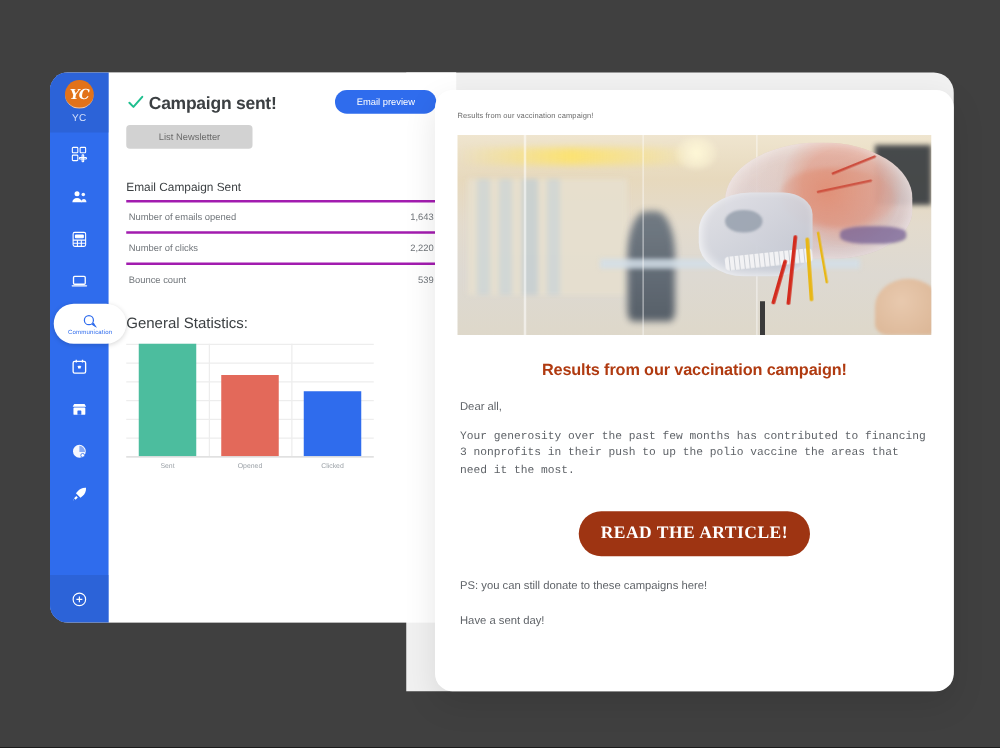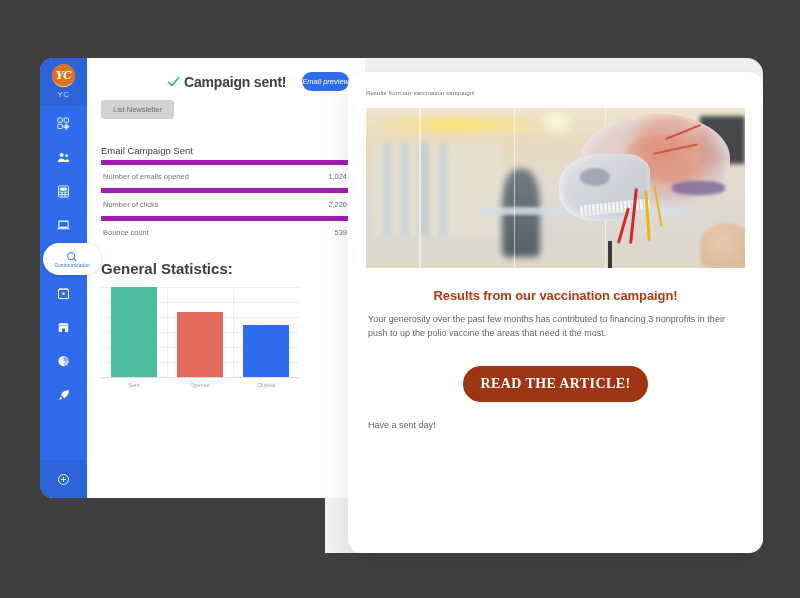--- a/index.html
+++ b/index.html
@@ -103,79 +103,77 @@
   .main-panel {
     flex: 1;
     background: #ffffff;
     padding: 14px 16px 0 14px;
     overflow: hidden;
     position: relative;
   }
   .head-row {
     display: flex;
     align-items: center;
-    justify-content: flex-end;
-    gap: 16px;
+    justify-content: space-between;
   }
   .head-title-wrap { display: flex; align-items: center; gap: 3px; }
   .check-icon { width: 15px; height: 15px; flex: 0 0 15px; }
   .head-title {
     font-size: 14px;
     font-weight: bold;
     color: #3c4043;
     letter-spacing: -0.2px;
   }
   .btn-preview {
     background: #2f6ced;
     color: #fff;
     border: none;
     border-radius: 11px;
     font-size: 7.5px;
-    padding: 5px 0;
+    padding: 5px 17px;
     font-family: "Liberation Sans", sans-serif;
     cursor: pointer;
     white-space: nowrap;
-    font-style: italic;
   }
   .section-label {
     font-size: 9.5px;
     font-weight: bold;
     color: #3c4043;
     margin-top: 20px;
   }
   .chip {
     display: inline-block;
     background: #d2d2d2;
     color: #6b6b6b;
     font-size: 7.5px;
-    padding: 5px 12px;
+    padding: 5px 26px;
     border-radius: 3px;
     margin-top: 9px;
   }
   .stats-title {
     font-size: 9.5px;
     font-weight: normal;
     color: #3c4043;
     margin-top: 26px;
     margin-bottom: 4px;
   }
   .stat-row {
     display: flex;
     justify-content: space-between;
     align-items: center;
-    border-top: 5px solid #a21caf;
+    border-top: 2px solid #a21caf;
     padding: 7px 2px 7px 2px;
     font-size: 7.5px;
     color: #70757a;
   }
   .stat-row .val { color: #70757a; }
 
   .chart-title {
-    font-size: 15px;
-    font-weight: bold;
+    font-size: 12px;
+    font-weight: normal;
     color: #3c4043;
     margin-top: 16px;
   }
   .chart-area {
     margin-top: 10px;
     width: 198px;
     height: 90px;
     position: relative;
   }
   .grid-h {
@@ -377,21 +375,21 @@
     margin-top: 20px;
     letter-spacing: -0.1px;
   }
   .email-body {
     color: #5f6368;
     font-size: 9px;
     line-height: 1.5;
     margin-top: 16px;
     padding: 0 2px;
   }
-  .email-body.tight { margin-top: 10px; }
+  .email-body.tight { margin-top: 10px; font-family: Liberation Mono, monospace; }
   .cta-wrap { text-align: center; margin-top: 26px; }
   .cta {
     display: inline-block;
     background: #9e3412;
     color: #ffffff;
     font-size: 14px;
     font-weight: bold;
     letter-spacing: 0.4px;
     padding: 10px 18px;
     border-radius: 18px;
@@ -549,21 +547,21 @@
 
       <div>
         <span class="chip">List Newsletter</span>
       </div>
 
       <div class="stats-title">Email Campaign Sent</div>
 
       <div>
         <div class="stat-row">
           <span>Number of emails opened</span>
-          <span class="val">1,024</span>
+          <span class="val">1,643</span>
         </div>
         <div class="stat-row">
           <span>Number of clicks</span>
           <span class="val">2,220</span>
         </div>
         <div class="stat-row">
           <span>Bounce count</span>
           <span class="val">539</span>
         </div>
       </div>
@@ -631,22 +629,24 @@
         <div class="vessel" style="left:38%; top:66%; width:2.5px; height:26%; background:#d32b1e; transform:rotate(16deg);"></div>
         <div class="vessel" style="left:58%; top:50%; width:2px; height:30%; background:#e8b716; transform:rotate(-10deg);"></div>
         <div class="vessel" style="left:62%; top:12%; width:22%; height:2px; background:rgba(200,55,40,0.8); transform:rotate(-22deg);"></div>
         <div class="vessel" style="left:56%; top:24%; width:26%; height:2px; background:rgba(200,55,40,0.7); transform:rotate(-12deg);"></div>
         <div class="stand"></div>
       </div>
     </div>
 
     <div class="email-heading">Results from our vaccination campaign!</div>
 
+    <div class="email-body">Dear all,</div>
     <div class="email-body tight">Your generosity over the past few months has contributed to financing 3 nonprofits in their push to up the polio vaccine the areas that need it the most.</div>
 
     <div class="cta-wrap">
       <button class="cta">READ THE ARTICLE!</button>
     </div>
 
+    <div class="email-foot">PS: you can still donate to these campaigns here!</div>
     <div class="email-foot">Have a sent day!</div>
 
   </div>
 </div>
 
 </body></html>

